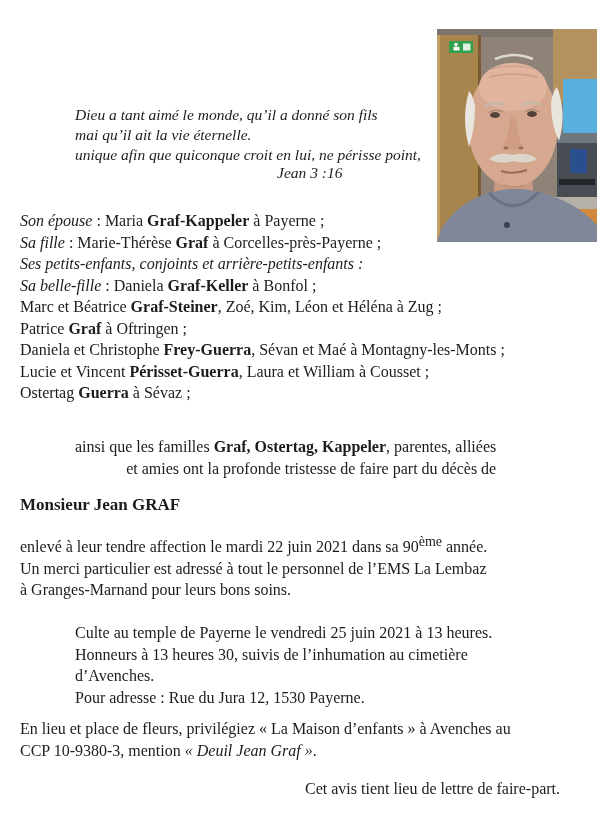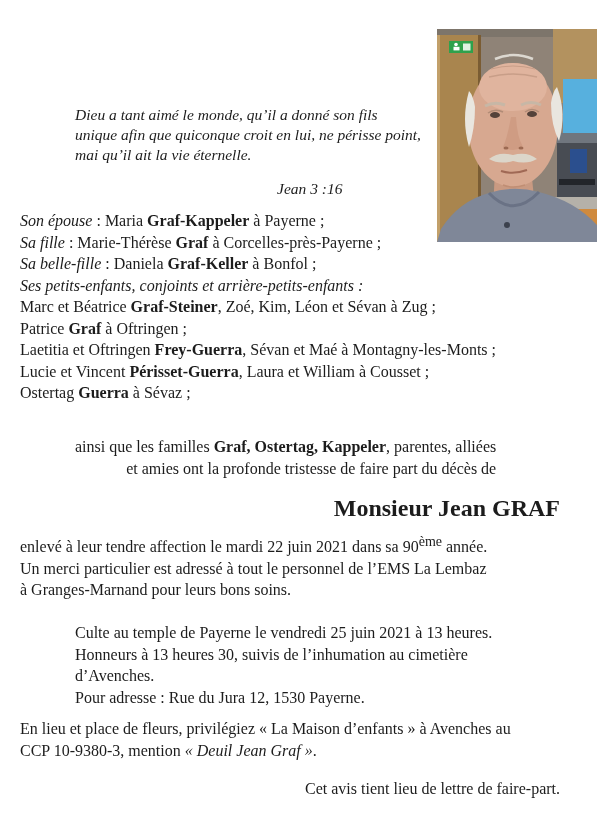--- a/index.html
+++ b/index.html
@@ -8,42 +8,42 @@
     background:#ffffff; color:#1c1c1c; overflow:hidden;
     font-family:"Liberation Serif", serif; font-size:16px;padding-left:48px;
   }
   .block { position:absolute; line-height:21.5px; white-space:nowrap; }
   .line  { white-space:nowrap; }
   .b { font-weight:bold; }
   .i { font-style:italic; }
   sup { font-size:14px; vertical-align:super; line-height:0; }
 
   .verse      { left:75px;  top:105px; font-style:italic; font-size:15.5px; line-height:20px; }
-  .verse-ref  { position:absolute; left:277px; top:180px; font-style:italic; font-size:15.5px; }
+  .verse-ref  { position:absolute; left:277px; top:164px; font-style:italic; font-size:15.5px; }
   .photo      { position:absolute; left:437px; top:29px; width:160px; height:213px; }
   .family     { left:20px;  top:210px; }
   .announce   { left:75px;  top:436px;text-align:right; }
   .deceased-name {
     position:absolute; left:20px; top:495px; width:540px;
-    text-align:right; font-weight:bold; font-size:24px;
+    text-align:left; font-weight:bold; font-size:17px;
   }
   .death-notice { left:20px; top:536px; }
   .funeral      { left:75px; top:622px; }
   .donation     { left:20px; top:718px; }
   .closing      { position:absolute; left:20px; top:780px; width:540px; text-align:right; }
 </style>
 </head>
 <body>
 
 <div class="page">
 
   <div class="block verse">
       <div class="line"><span>Dieu a tant aimé le monde, qu’il a donné son fils</span></div>
+      <div class="line"><span>mai qu’il ait la vie éternelle.</span></div>
       <div class="line"><span>unique afin que quiconque croit en lui, ne périsse point,</span></div>
-      <div class="line"><span>mai qu’il ait la vie éternelle.</span></div>
     </div>
   <div class="verse-ref">Jean 3 :16</div>
 
   <div class="photo">
     <svg width="160" height="213" viewBox="0 0 160 213">
 
       <rect width="160" height="213" fill="#8f8377"></rect>
       <rect x="0" y="0" width="160" height="8" fill="#7d756b"></rect>
       <rect x="116" y="0" width="44" height="74" fill="#b3925f"></rect>
       <rect x="0" y="6" width="44" height="207" fill="#a9854e"></rect>
@@ -91,25 +91,25 @@
         <path d="M52,130 Q62,122 76,126 Q90,122 100,130 Q90,136 76,132 Q62,136 52,130 Z" fill="#dcd6ca"></path>
         <path d="M64,142 Q76,146 90,141" stroke="#a06955" stroke-width="2" fill="none"></path>
         <path d="M66,156 Q76,160 88,156" stroke="#c08e74" stroke-width="1.5" fill="none"></path>
       </g>
     </svg>
   </div>
 
   <div class="block family">
       <div class="line"><span class="i">Son épouse</span><span> : Maria </span><span class="b">Graf-Kappeler</span><span> à Payerne ;</span></div>
       <div class="line"><span class="i">Sa fille</span><span> : Marie-Thérèse </span><span class="b">Graf</span><span> à Corcelles-près-Payerne ;</span></div>
+      <div class="line"><span class="i">Ses petits-enfants, conjoints et arrière-petits-enfants :</span></div>
       <div class="line"><span class="i">Sa belle-fille</span><span> : Daniela </span><span class="b">Graf-Keller</span><span> à Bonfol ;</span></div>
-      <div class="line"><span class="i">Ses petits-enfants, conjoints et arrière-petits-enfants :</span></div>
-      <div class="line"><span>Marc et Béatrice </span><span class="b">Graf-Steiner</span><span>, Zoé, Kim, Léon et Sévan à Zug ;</span></div>
+      <div class="line"><span>Marc et Béatrice </span><span class="b">Graf-Steiner</span><span>, Zoé, Kim, Léon et Héléna à Zug ;</span></div>
       <div class="line"><span>Patrice </span><span class="b">Graf</span><span> à Oftringen ;</span></div>
-      <div class="line"><span>Laetitia et Oftringen </span><span class="b">Frey-Guerra</span><span>, Sévan et Maé à Montagny-les-Monts ;</span></div>
+      <div class="line"><span>Daniela et Christophe </span><span class="b">Frey-Guerra</span><span>, Sévan et Maé à Montagny-les-Monts ;</span></div>
       <div class="line"><span>Lucie et Vincent </span><span class="b">Périsset-Guerra</span><span>, Laura et William à Cousset ;</span></div>
       <div class="line"><span>Ostertag </span><span class="b">Guerra</span><span> à Sévaz ;</span></div>
     </div>
 
   <div class="block announce">
       <div class="line"><span>ainsi que les familles </span><span class="b">Graf, Ostertag, Kappeler</span><span>, parentes, alliées</span></div>
       <div class="line"><span>et amies ont la profonde tristesse de faire part du décès de</span></div>
     </div>
 
   <div class="deceased-name">Monsieur Jean GRAF</div>

